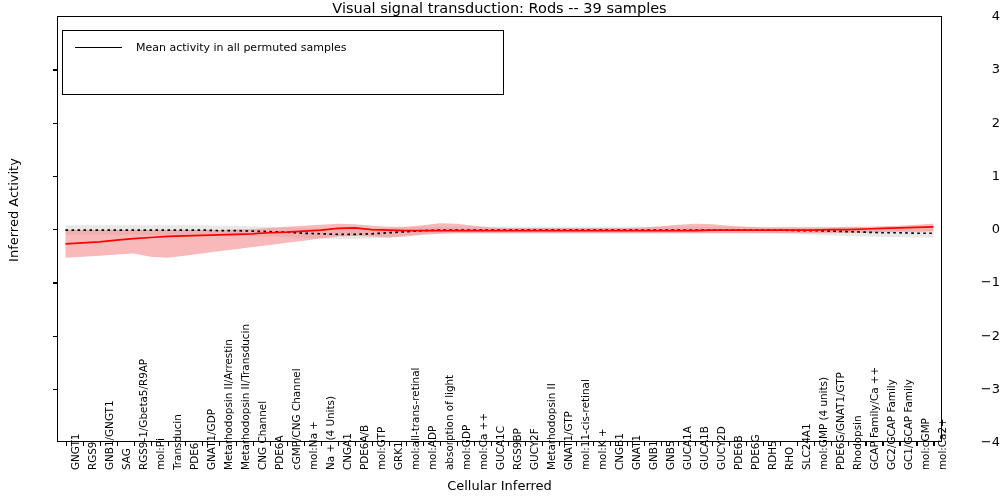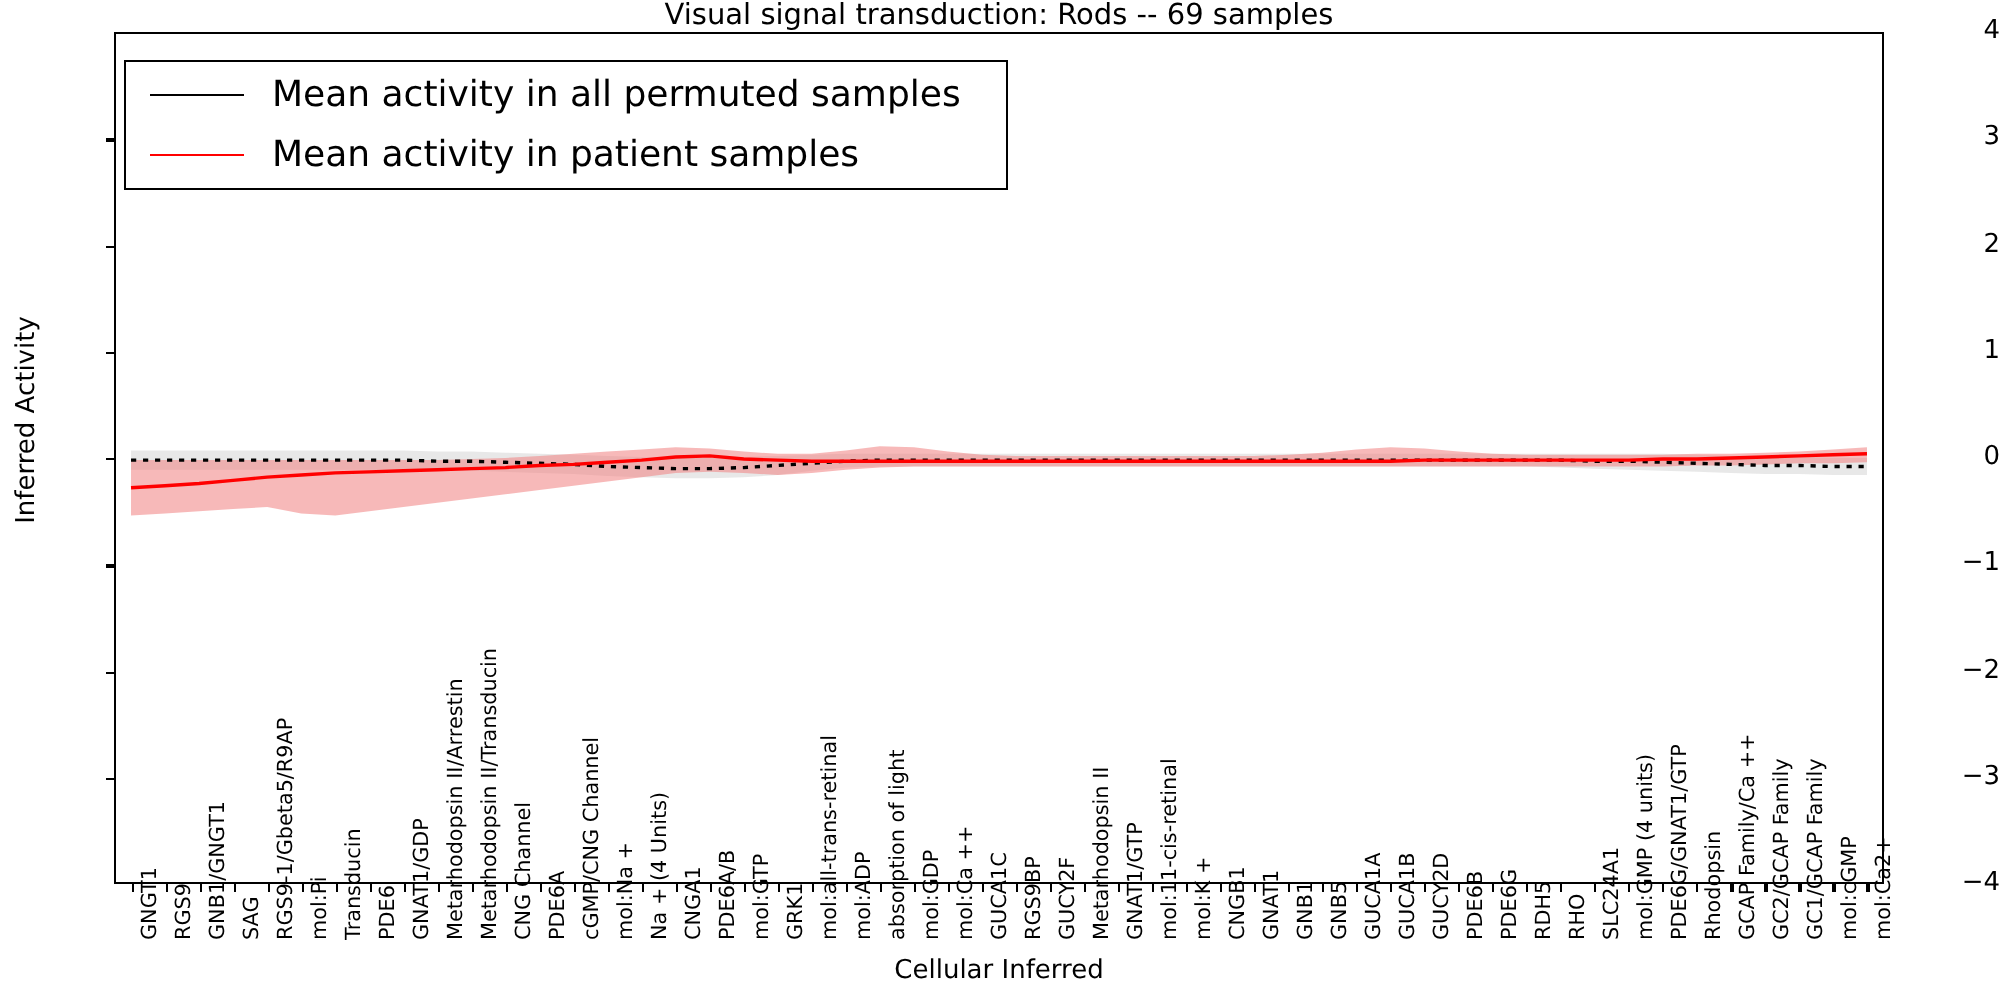--- a/index.html
+++ b/index.html
@@ -40,29 +40,29 @@
     font-size:10.4px;color:#000;white-space:nowrap;
     transform-origin:0 0;transform:rotate(-90deg);
     line-height:10.4px;
   }
   .legend{
     position:absolute;left:62px;top:30px;width:442px;height:65px;
     border:1.4px solid #000;background:#fff;box-sizing:border-box;
   }
   .legend-row{position:absolute;left:0;width:100%;height:30px;}
   .legend-line{position:absolute;left:12px;top:14px;width:47px;height:0;border-top-width:1.6px;border-top-style:solid;}
-  .legend-txt{position:absolute;left:73px;top:6px;font-size:18px;color:#000;line-height:18px;white-space:nowrap;}
+  .legend-txt{position:absolute;left:73px;top:6px;font-size:11px;color:#000;line-height:18px;white-space:nowrap;}
   svg{position:absolute;left:0;top:0;overflow:visible;}
 </style>
 </head>
 <body>
 
 <div id="fig">
 
-  <div class="title">Visual signal transduction: Rods -- 69 samples</div>
+  <div class="title">Visual signal transduction: Rods -- 39 samples</div>
 
   <div class="ylabel-wrap">
     <div class="ylabel">Inferred Activity</div>
   </div>
 
   <div class="xlabel">Cellular Inferred</div>
 
   <div id="yticks">
       <div class="ytick-lab" style="top: 9px;">4</div>
       <div class="ytick-lab" style="top: 62.25px;">3</div>
@@ -202,19 +202,15 @@
       </g>
     </svg>
 
   <div class="plotframe"></div>
 
   <div class="legend">
     <div class="legend-row" style="top:2px;">
       <span class="legend-line" style="border-top-color: rgb(0, 0, 0);"></span>
       <span class="legend-txt">Mean activity in all permuted samples</span>
     </div>
-    <div class="legend-row" style="top:32px;">
-      <span class="legend-line" style="border-top-color: rgb(255, 0, 0);"></span>
-      <span class="legend-txt">Mean activity in patient samples</span>
-    </div>
   </div>
 
 </div>
 
 </body></html>

